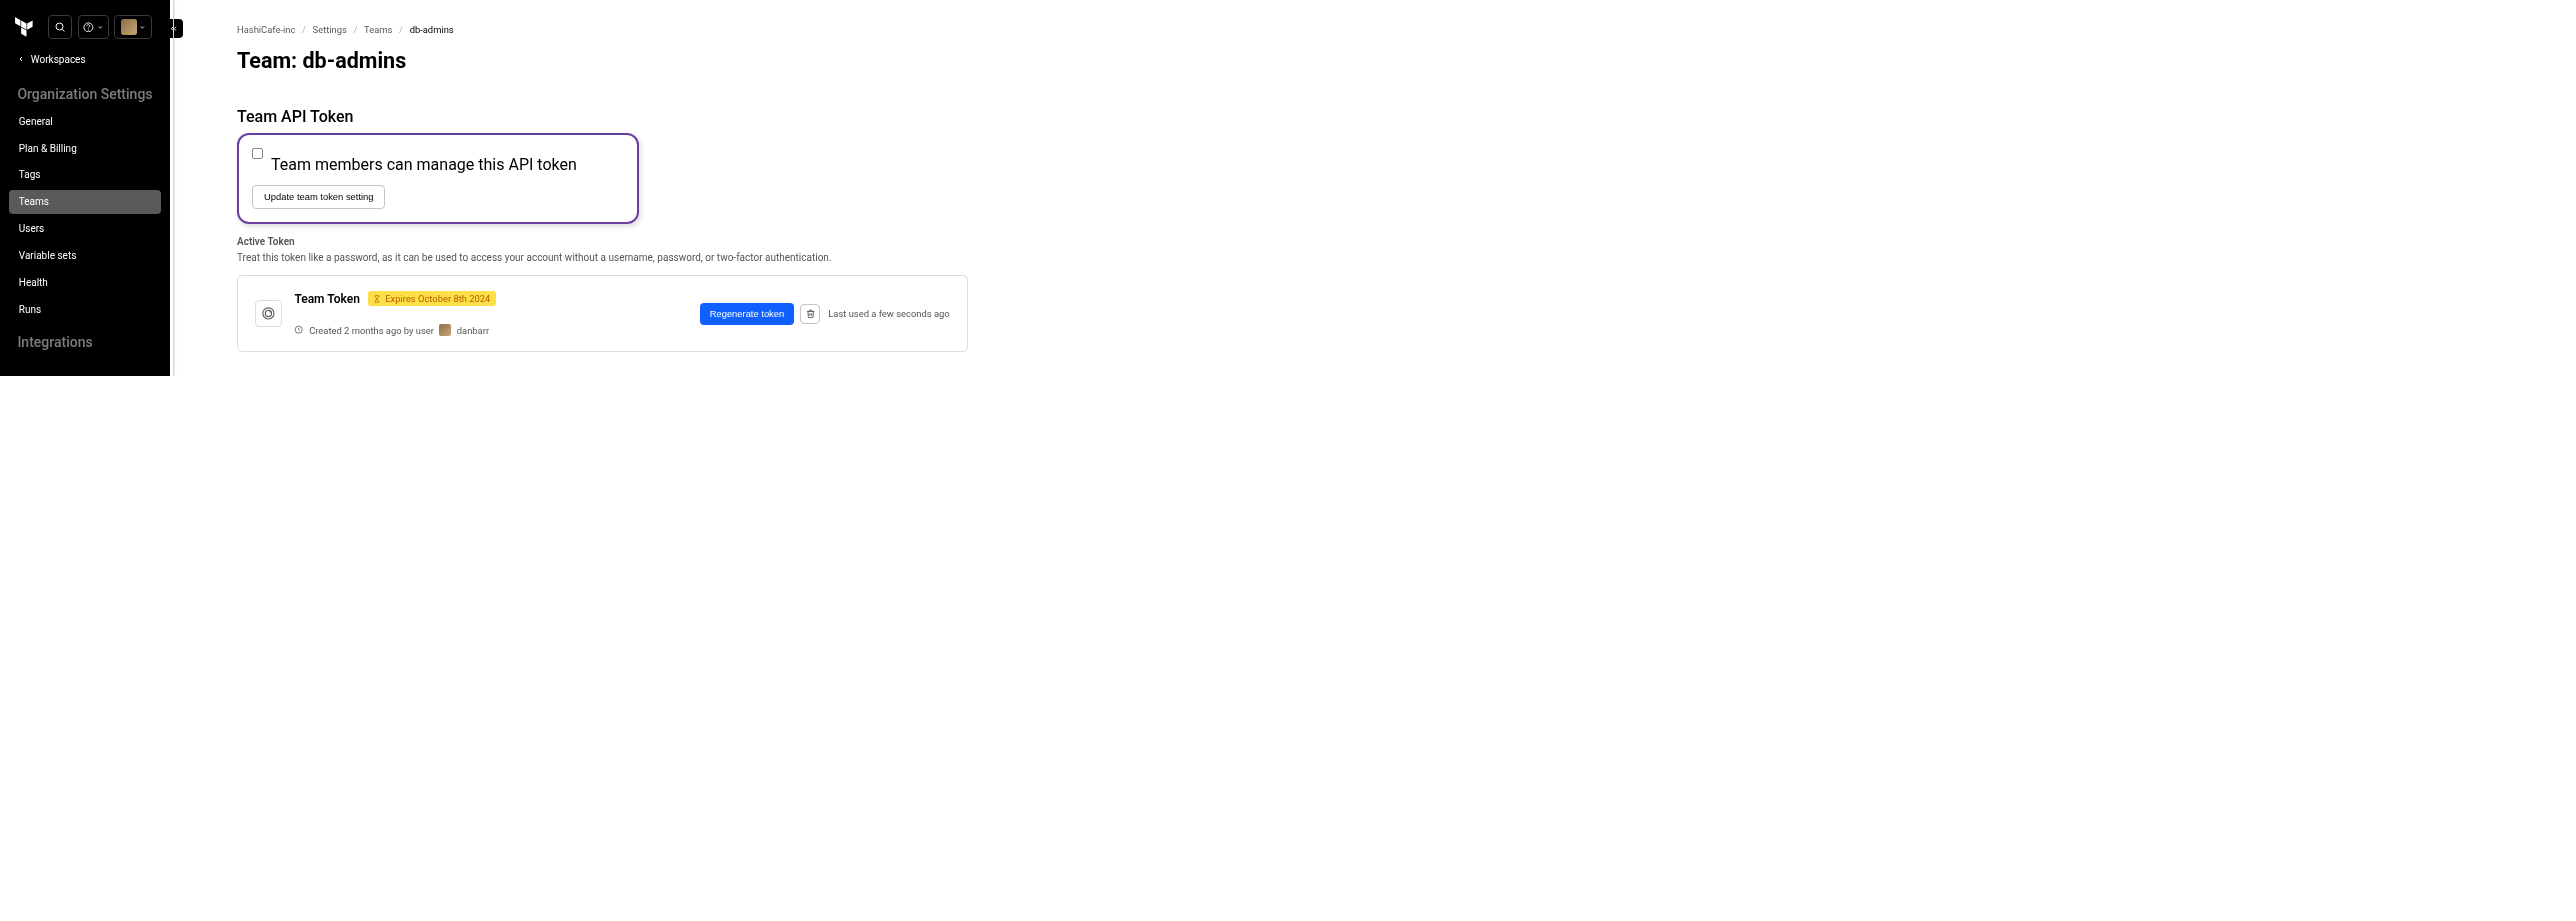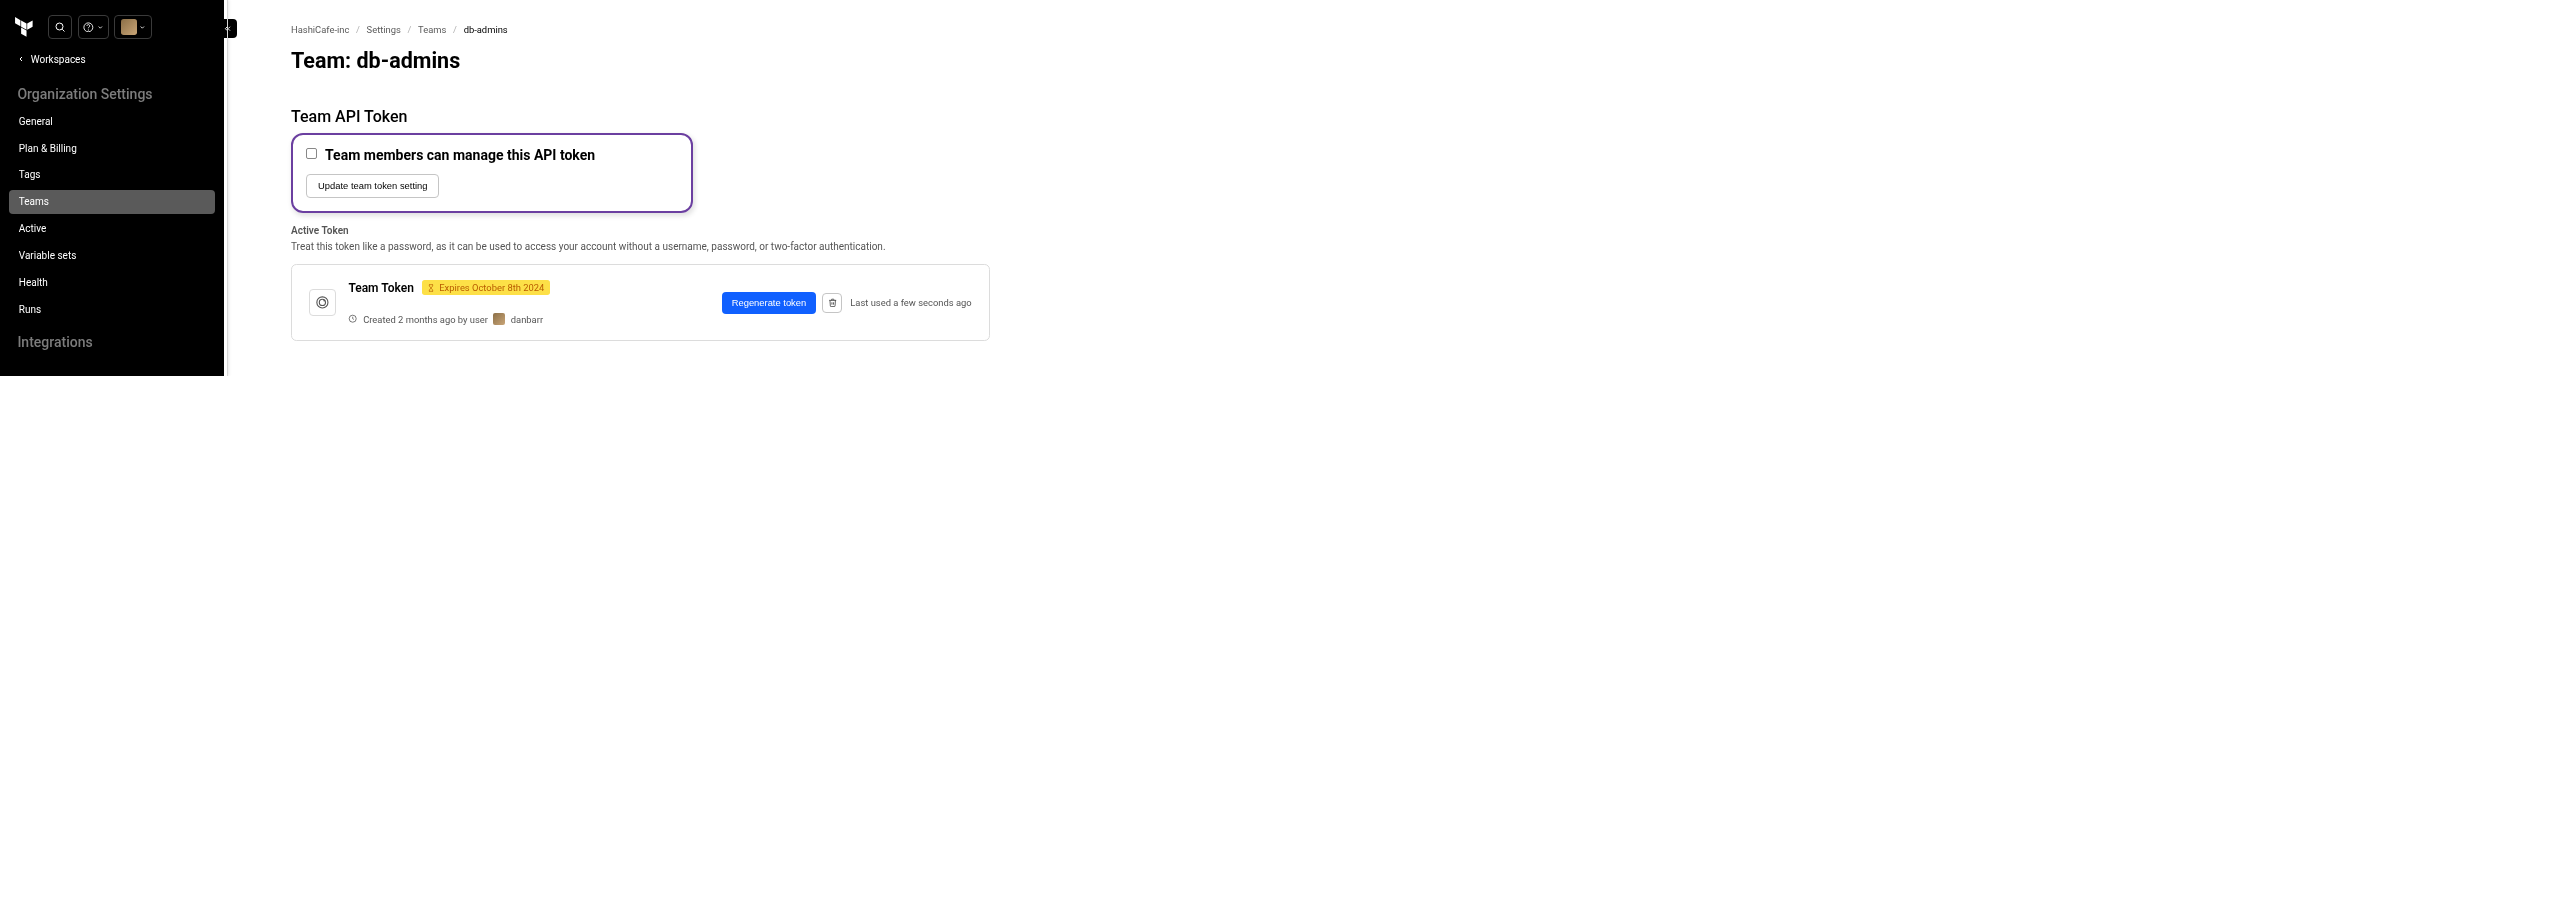--- a/index.html
+++ b/index.html
@@ -1,19 +1,19 @@
 <!DOCTYPE html>
 <html style="font-size:10.7px"><head>
 <meta charset="utf-8">
 <style>
 * { margin: 0; padding: 0; box-sizing: border-box; }
 body { font-family: -apple-system, BlinkMacSystemFont, "Segoe UI", Roboto, sans-serif; background: #fff; color: #000; display: flex; height: 376px; width: 1030px; overflow: hidden; }
 
 
-.sidebar { width: 224px; background: #000; color: #fff; display: flex; flex-direction: column; position: relative; }
+.sidebar { width: 170px; background: #000; color: #fff; display: flex; flex-direction: column; position: relative; }
 .sidebar-top { display: flex; align-items: center; padding: 13.4px 10.7px 0 10.7px; gap: 5.4px; }
 .logo { width: 27px; height: 27px; margin-right: 5.4px; }
 .icon-btn { width: 24px; height: 24px; border: 0.7px solid #3a3a3a; border-radius: 4px; background: transparent; display: flex; align-items: center; justify-content: center; color: #fff; cursor: pointer; }
 .icon-btn-wide { width: 31px; }
 .avatar-btn { width: 38px; height: 24px; border: 0.7px solid #3a3a3a; border-radius: 4px; background: transparent; display: flex; align-items: center; justify-content: center; gap: 2.7px; cursor: pointer; padding: 0 4px; }
 .avatar-img { width: 16px; height: 16px; border-radius: 2.7px; background: linear-gradient(135deg, #8b6f47, #c9a577); }
 .collapse-tab { position: absolute; top: 19px; right: -13.4px; width: 19px; height: 19px; background: #000; border-radius: 0 4px 4px 0; display: flex; align-items: center; justify-content: center; color: #fff; cursor: pointer; }
 
 .workspaces-link { display: flex; align-items: center; gap: 5.4px; padding: 13.4px 17.4px 10.7px 17.4px; color: #fff; font-size: 10px; cursor: pointer; }
 
@@ -30,21 +30,21 @@
 .breadcrumbs .sep { color: #b0b0b0; }
 .breadcrumbs .current { color: #000; }
 
 .page-title { font-size: 21.5px; font-weight: 700; margin-bottom: 34px; }
 
 .section-title { font-size: 16px; font-weight: 500; margin-bottom: 6.7px; }
 
 .highlight-box { border: 2px solid #6b3fa0; border-radius: 12px; padding: 12px 13.4px 13.4px 13.4px; margin-bottom: 12px; max-width: 402px; box-shadow: 1.3px 2.7px 5.4px rgba(0,0,0,0.12); }
 .checkbox-row { display: flex; align-items: flex-start; gap: 8px; margin-bottom: 10.7px; }
 .checkbox { width: 10.7px; height: 10.7px; border: 1px solid #888; border-radius: 2px; margin-top: 1.3px; flex-shrink: 0; cursor: pointer; }
-.checkbox-label { font-weight: 700; font-size: 14px; }
+.checkbox-label { font-weight: 400; font-size: 16px; margin-top: 8px; }
 .checkbox-desc { color: #555; font-size: 9.4px; margin-top: 2.7px; line-height: 1.5; }
 .update-btn { padding: 5.4px 10.7px; border: 0.7px solid #c5c5c5; border-radius: 4px; background: #fff; font-size: 9.4px; cursor: pointer; }
 
 .subheading { color: #555; font-weight: 600; font-size: 10px; margin-bottom: 5.4px; }
 .subdesc { color: #555; font-size: 10px; margin-bottom: 12px; }
 
 .token-card { border: 0.7px solid #dcdcdc; border-radius: 5.4px; padding: 14.8px 17.4px; display: flex; align-items: center; gap: 12px; max-width: 731px; }
 .token-icon { width: 27px; height: 27px; border: 0.7px solid #dcdcdc; border-radius: 4px; display: flex; align-items: center; justify-content: center; flex-shrink: 0; }
 .token-main { flex: 1; }
 .token-title-row { display: flex; align-items: center; gap: 8px; margin-bottom: 18px; }
@@ -123,21 +123,21 @@
         </svg>
     </span>
     <span>Workspaces</span>
   </div>
 
   <div class="nav-section-title">Organization Settings</div>
   <div class="nav-item">General</div>
   <div class="nav-item">Plan &amp; Billing</div>
   <div class="nav-item">Tags</div>
   <div class="nav-item active">Teams</div>
-  <div class="nav-item">Active</div>
+  <div class="nav-item">Users</div>
   <div class="nav-item">Variable sets</div>
   <div class="nav-item">Health</div>
   <div class="nav-item">Runs</div>
 
   <div class="nav-section-title">Integrations</div>
 </aside>
 
 <main class="main">
   <div class="main-scroll-edge"></div>
 

